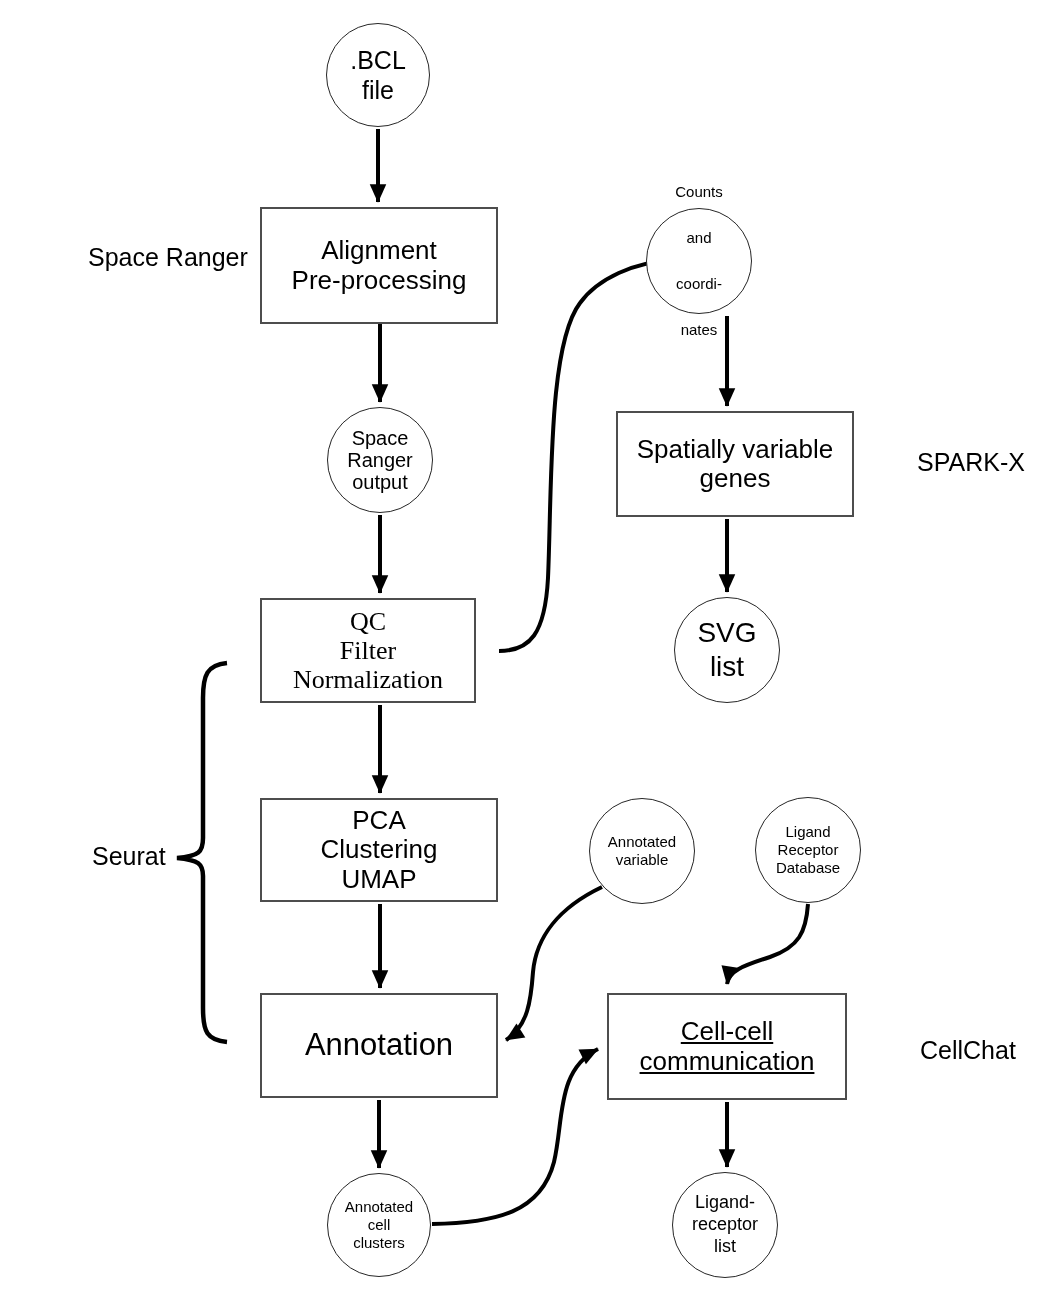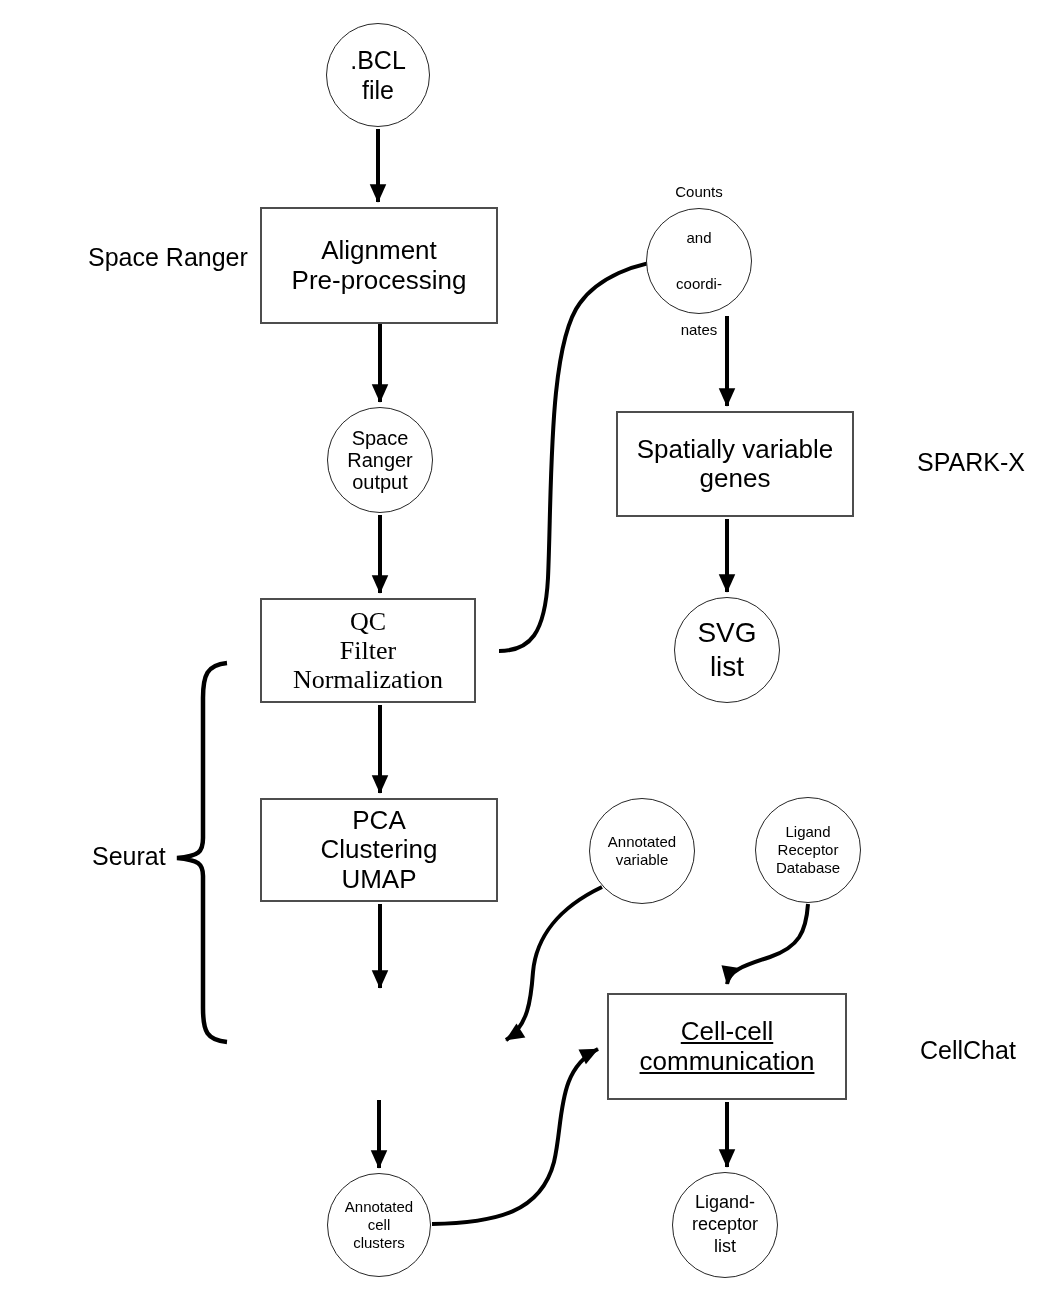--- a/index.html
+++ b/index.html
@@ -116,20 +116,23 @@
     <span>Filter</span>
     <span>Normalization</span>
   </div>
 
   <div class="node box" id="box-pca">
     <span>PCA</span>
     <span>Clustering</span>
     <span>UMAP</span>
   </div>
 
+  <div class="node box" id="box-annotation">
+    <span class="annotation-text">Annotation</span>
+  </div>
 
   <div class="node box" id="box-svg-genes">
     <span>Spatially variable</span>
     <span>genes</span>
   </div>
 
   <div class="node box" id="box-cellcell">
     <span>Cell-cell</span>
     <span>communication</span>
   </div>

